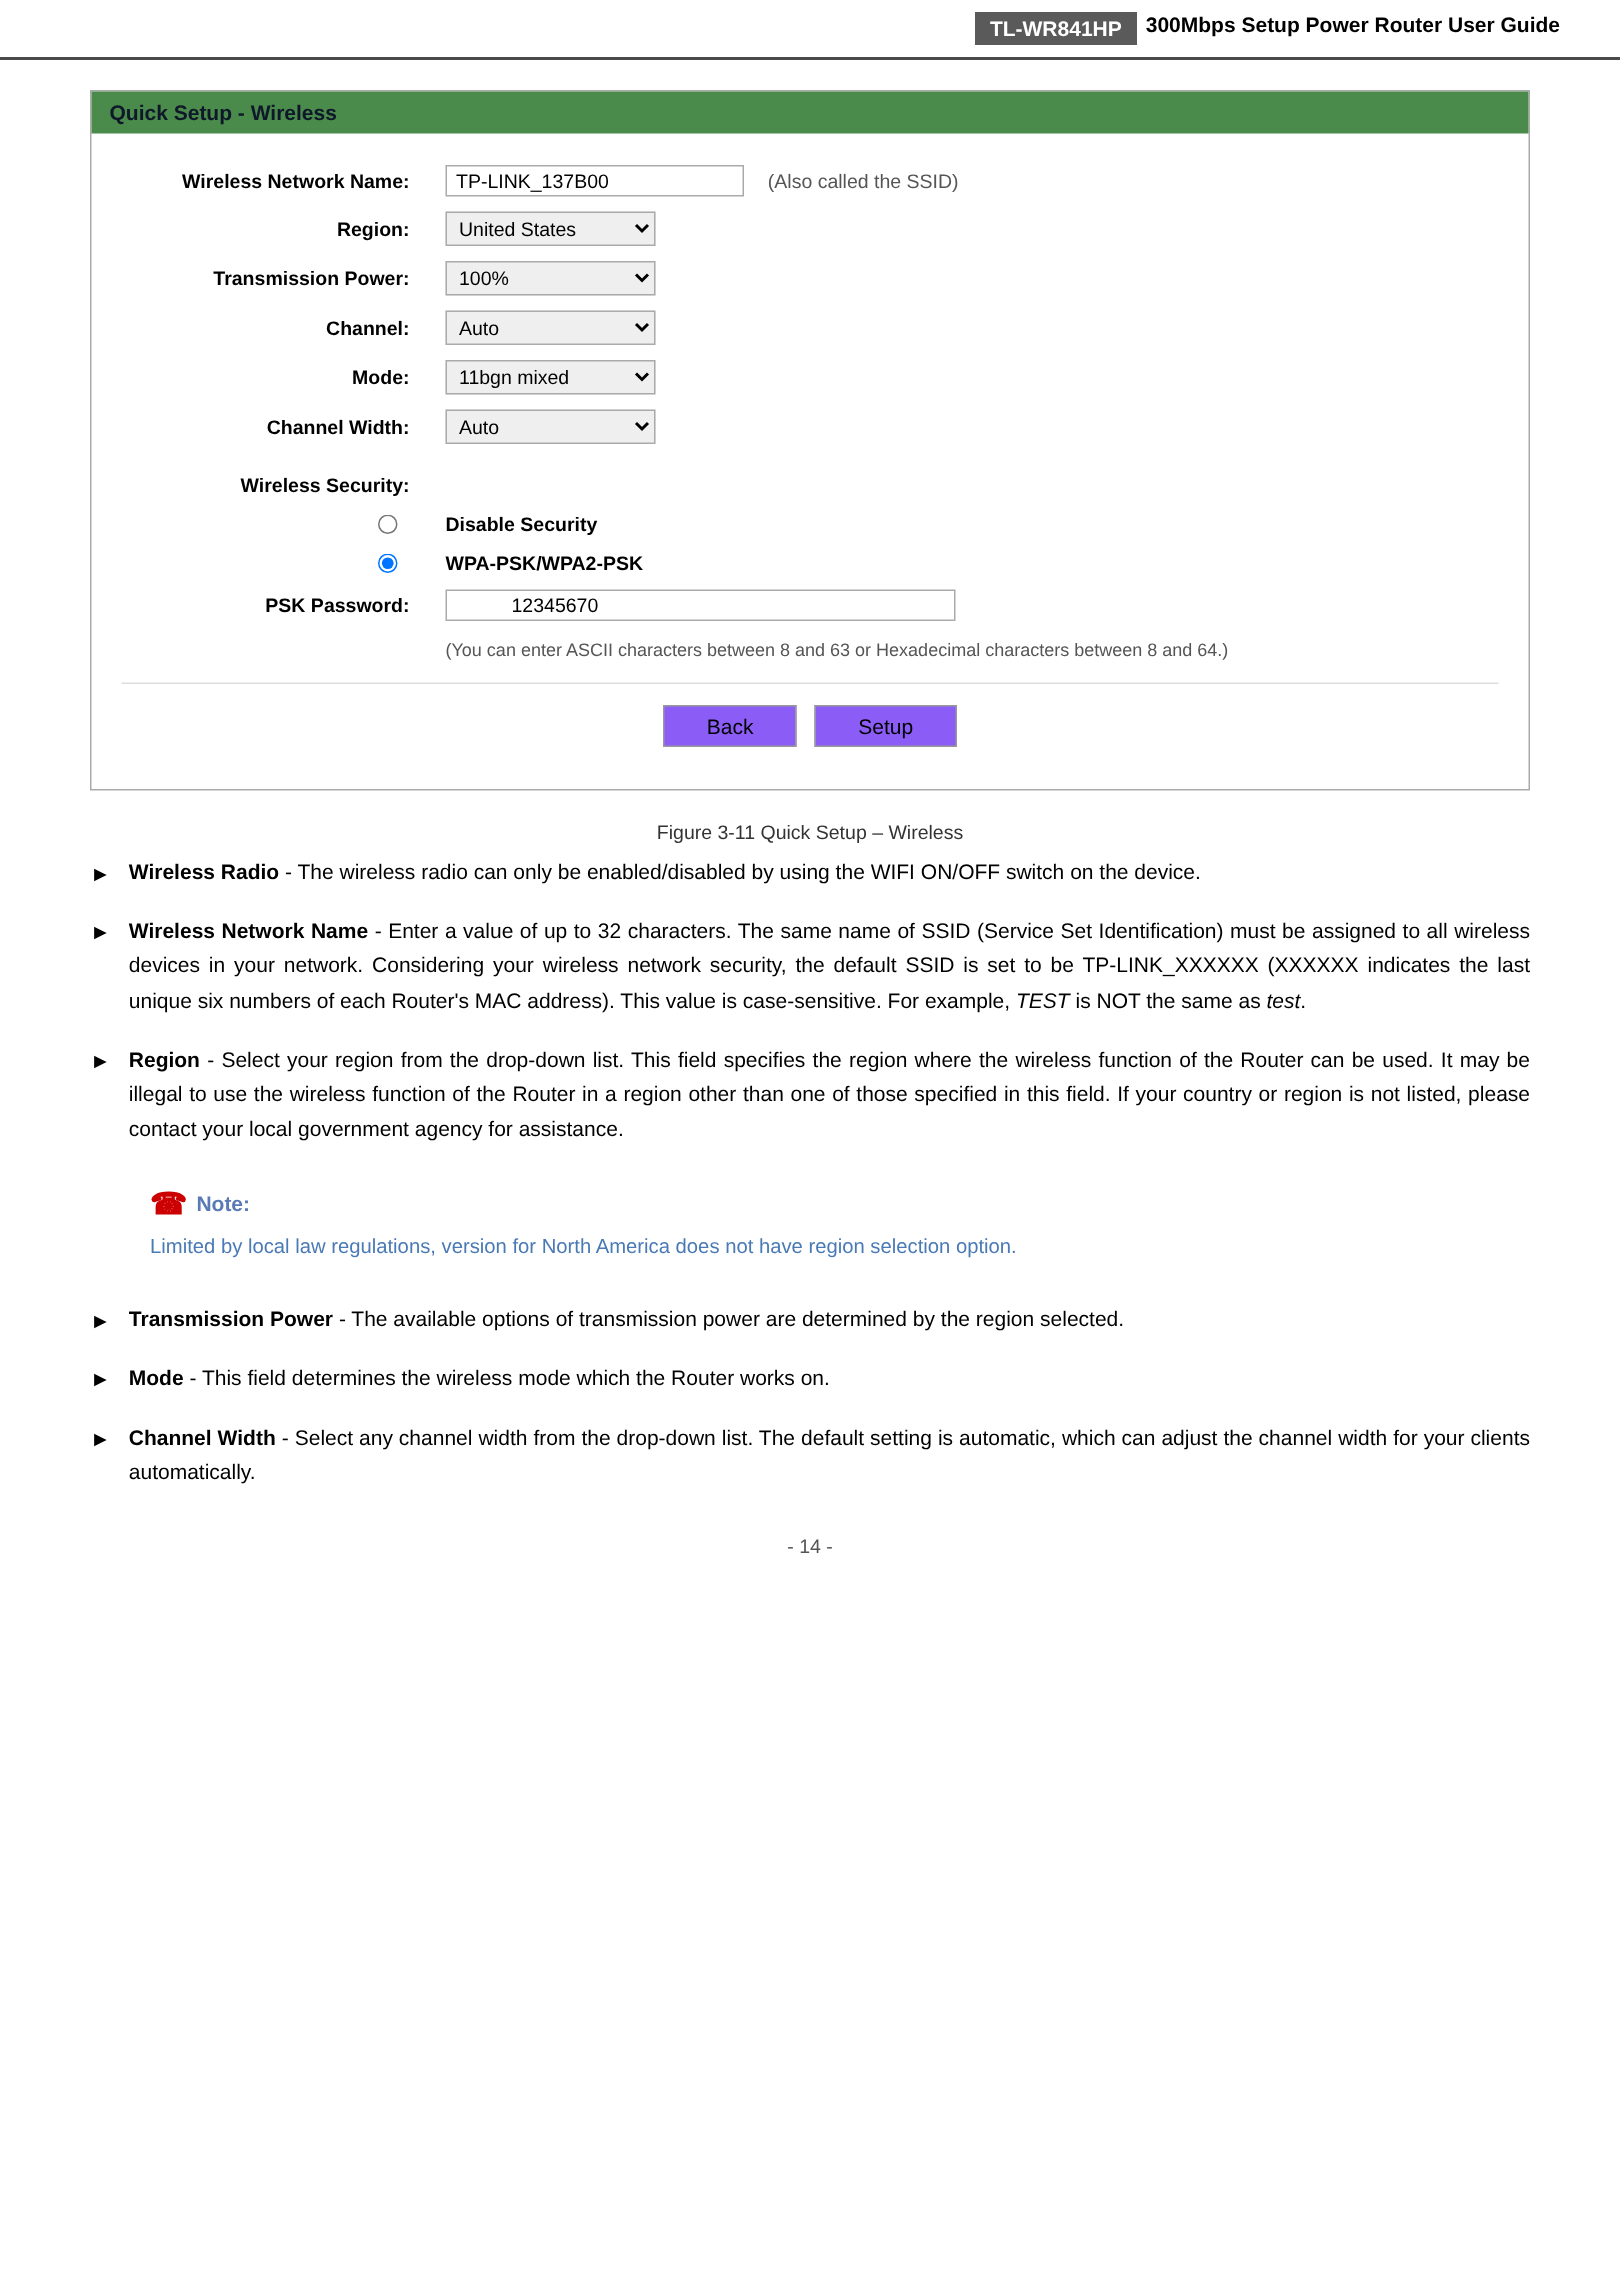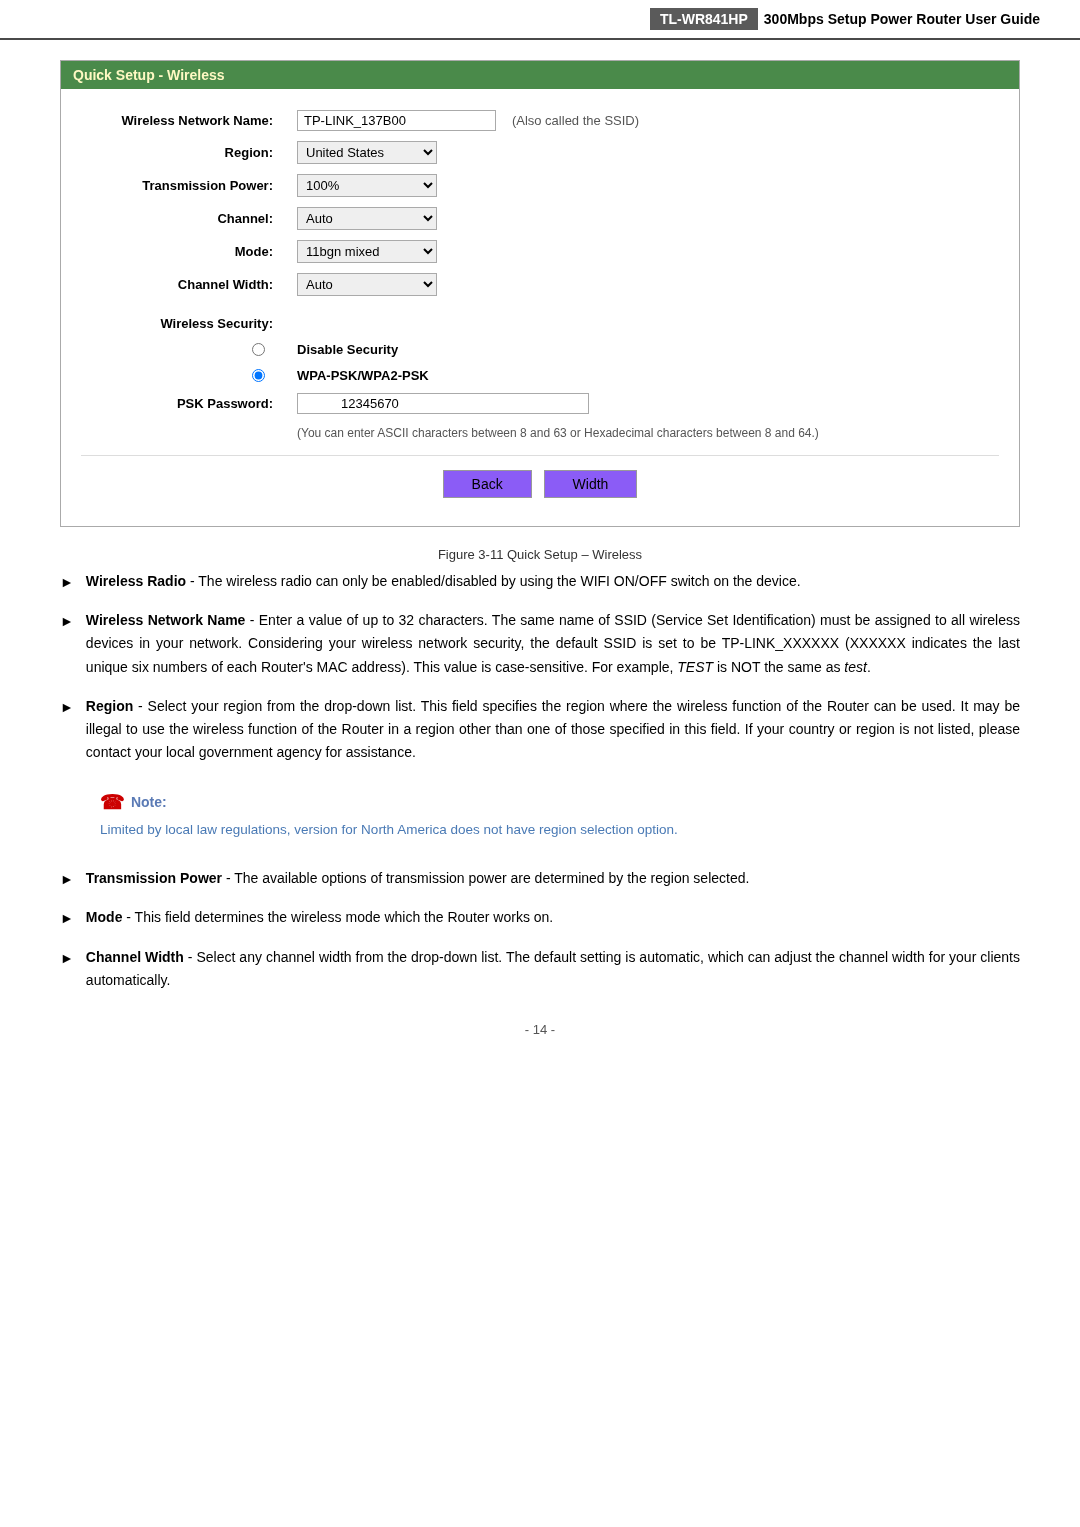--- a/index.html
+++ b/index.html
@@ -12,21 +12,20 @@
       min-height: 1527px;
       padding: 0;
     }
 
     
     .page-header {
       border-bottom: 2px solid #4a4a4a;
       padding: 8px 40px;
       display: flex;
       justify-content: flex-end;
-      align-items: center;
     }
     .header-model {
       background: #5a5a5a;
       color: #fff;
       padding: 3px 10px;
       font-weight: bold;
       font-size: 14px;
       margin-right: 6px;
     }
     .header-title {
@@ -39,21 +38,21 @@
       padding: 20px 60px 40px 60px;
     }
 
     
     .quick-setup-box {
       border: 1px solid #aaa;
       margin-bottom: 20px;
     }
     .quick-setup-title {
       background: #4a8a4a;
-      color: #fef9c3;
+      color: #0f172a;
       font-weight: bold;
       padding: 6px 12px;
       font-size: 14px;
     }
     .quick-setup-body {
       padding: 16px 20px 20px 20px;
     }
     .form-table {
       width: 100%;
       border-collapse: collapse;
@@ -275,35 +274,35 @@
                 <input type="radio" name="security" checked="" style="">
               </div>
             </td>
             <td class="value-cell">
               <span class="radio-label">WPA-PSK/WPA2-PSK</span>
             </td>
           </tr>
           <tr>
             <td class="label-cell">PSK Password:</td>
             <td class="value-cell">
-              <input type="text" style="width: 292px; padding-left: 43px;" value="12345670">
+              <input type="text" style="width: 340px; padding-left: 43px;" value="12345670">
             </td>
           </tr>
           <tr>
             <td class="label-cell"></td>
             <td class="value-cell">
               <span class="psk-hint">(You can enter ASCII characters between 8 and 63 or Hexadecimal characters between 8 and 64.)</span>
             </td>
           </tr>
         </tbody>
       </table>
 
       <div class="button-row">
         <button class="btn">Back</button>
-        <button class="btn">Width</button>
+        <button class="btn">Setup</button>
       </div>
     </div>
   </div>
 
   <div class="figure-caption">Figure 3-11    Quick Setup – Wireless</div>
 
   <ul class="bullet-list">
     <li>
       <span class="bullet-arrow">►</span>
       <span class="bullet-text">

